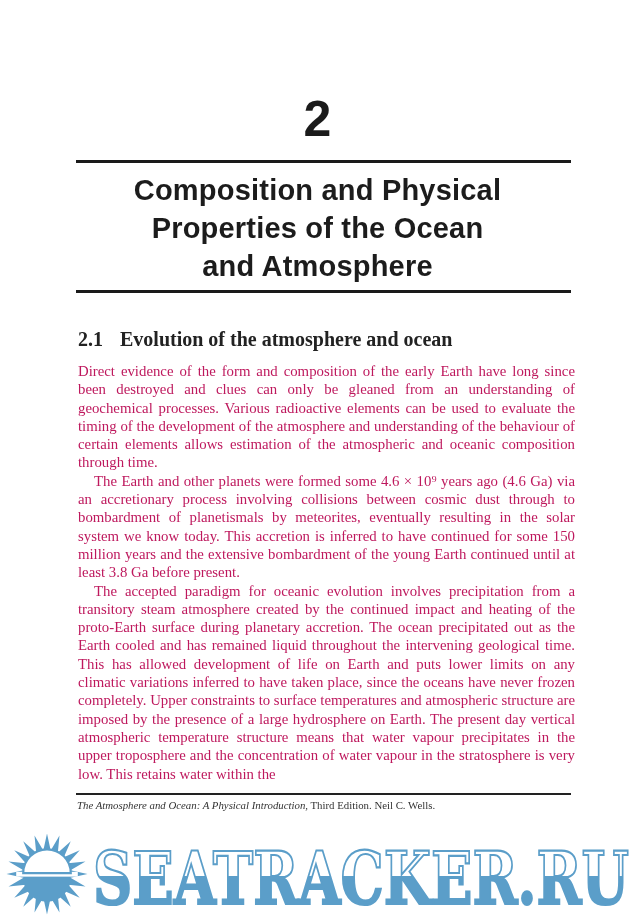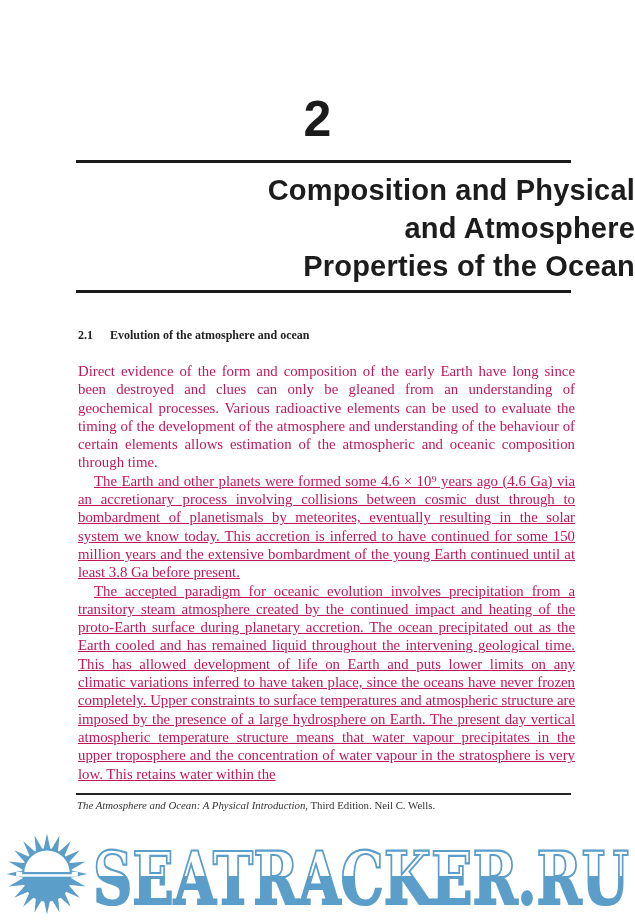--- a/index.html
+++ b/index.html
@@ -19,37 +19,37 @@
   }
   .rule{
     position:absolute;left:76px;width:495px;height:3px;
     background:#1a1a1a;
   }
   .rule-top{top:160px;}
   .rule-bottom{top:290px;}
   .rule-footer{top:793px;height:2px;background:#222;}
   .chapter-title{
     position:absolute;top:171px;left:0;width:100%;
-    text-align:right;
+    text-align:center;
     font-family:"Liberation Sans","DejaVu Sans",sans-serif;
     font-weight:600;font-size:29px;line-height:38px;color:#1c1c1c;
     letter-spacing:0.2px;
   }
   .section-heading{
     position:absolute;top:328px;left:78px;width:497px;
-    font-weight:bold;font-size:12px;color:#222;
+    font-weight:bold;font-size:20px;color:#222;
   }
   .section-heading .sec-num{margin-right:17px;}
   .body-text{
     position:absolute;top:362px;left:78px;width:497px;
     font-size:14.8px;line-height:18.3px;
     text-align:justify;color:#be185d;
   }
   .body-text p{margin:0;}
-  .body-text p.indented{text-indent:16px;text-decoration:underline;}
+  .body-text p.indented{text-indent:16px;}
   .footer{
     position:absolute;top:799px;left:77px;width:497px;
     font-size:10.8px;line-height:13.8px;color:#333;font-family:Liberation Serif, serif;
   }
   .footer .italic{font-style:italic;}
   .watermark{
     position:absolute;left:0;top:826px;width:635px;height:96px;
   }
   .sun-logo{position:absolute;left:3px;top:4px;}
   .wm-text-svg{position:absolute;left:91px;top:12px;}
@@ -58,22 +58,22 @@
 <body>
 
 <div class="page">
 
   <div class="chapter-number">2</div>
 
   <div class="rule rule-top"></div>
 
   <div class="chapter-title">
     <div>Composition and Physical</div>
+    <div>Properties of the Ocean</div>
     <div>and Atmosphere</div>
-    <div>Properties of the Ocean</div>
   </div>
 
   <div class="rule rule-bottom"></div>
 
   <div class="section-heading">
     <span class="sec-num">2.1</span><span>Evolution of the atmosphere and ocean</span>
   </div>
 
   <div class="body-text">
     <p>Direct evidence of the form and composition of the early Earth have long since been destroyed and clues can only be gleaned from an understanding of geochemical processes. Various radioactive elements can be used to evaluate the timing of the development of the atmosphere and understanding of the behaviour of certain elements allows estimation of the atmospheric and oceanic composition through time.</p>

